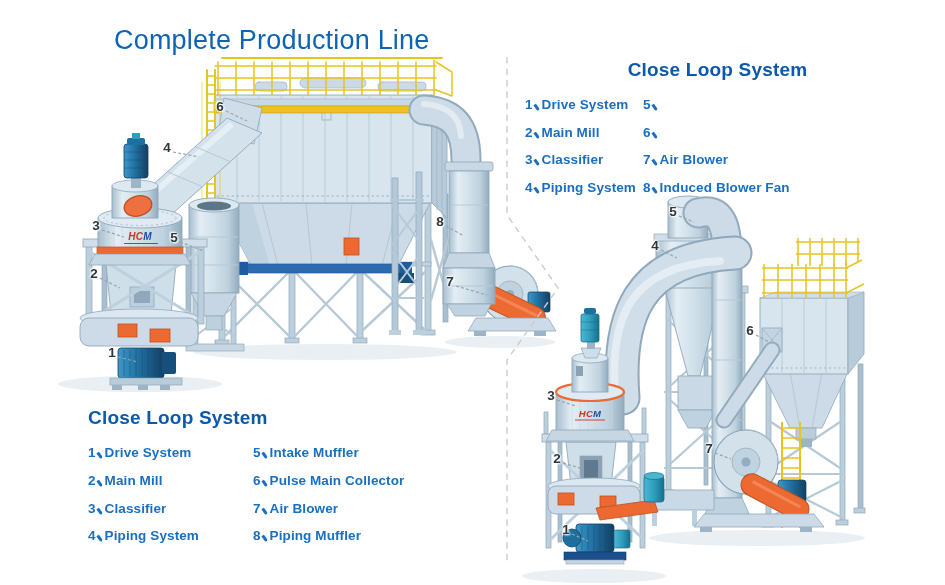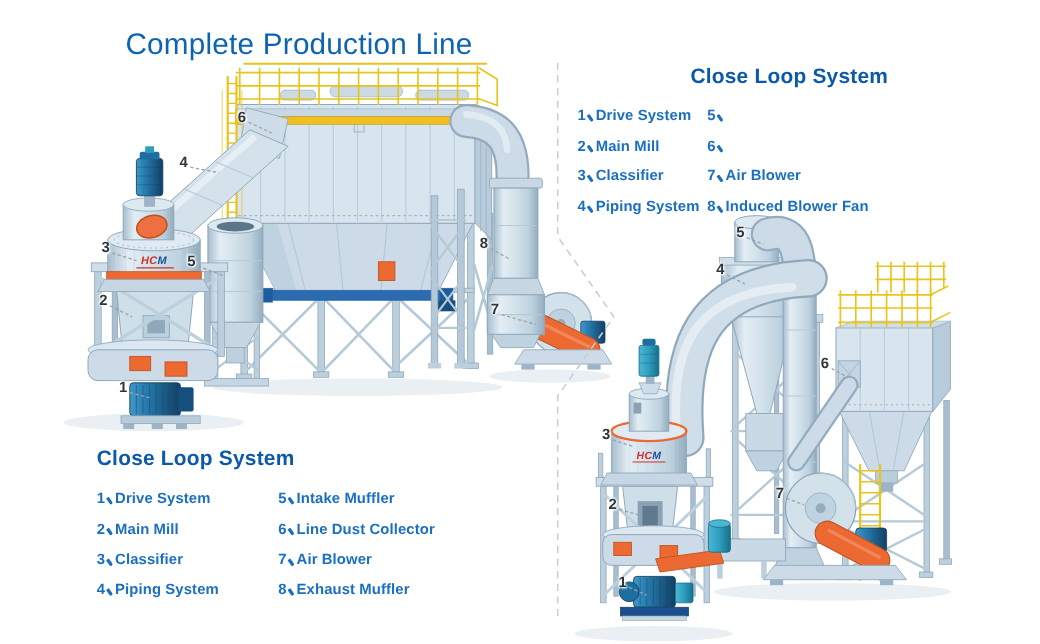--- a/index.html
+++ b/index.html
@@ -480,31 +480,31 @@
           <span class="name">Piping System</span>
         </div>
         <div class="item">
           <span class="num">5</span>
           <span class="sep"></span>
           <span class="name">Intake Muffler</span>
         </div>
         <div class="item">
           <span class="num">6</span>
           <span class="sep"></span>
-          <span class="name">Line Dust Collector</span>
+          <span class="name">Pulse Main Collector</span>
         </div>
         <div class="item">
           <span class="num">7</span>
           <span class="sep"></span>
           <span class="name">Air Blower</span>
         </div>
         <div class="item">
           <span class="num">8</span>
           <span class="sep"></span>
-          <span class="name">Exhaust Muffler</span>
+          <span class="name">Piping Muffler</span>
         </div>
       </div>
   </section>
 
   <div id="callouts">
       <span class="callout" style="left: 112px; top: 352px;">1</span>
       <span class="callout" style="left: 94px; top: 273px;">2</span>
       <span class="callout" style="left: 96px; top: 225px;">3</span>
       <span class="callout" style="left: 167px; top: 147px;">4</span>
       <span class="callout" style="left: 174px; top: 237px;">5</span>

